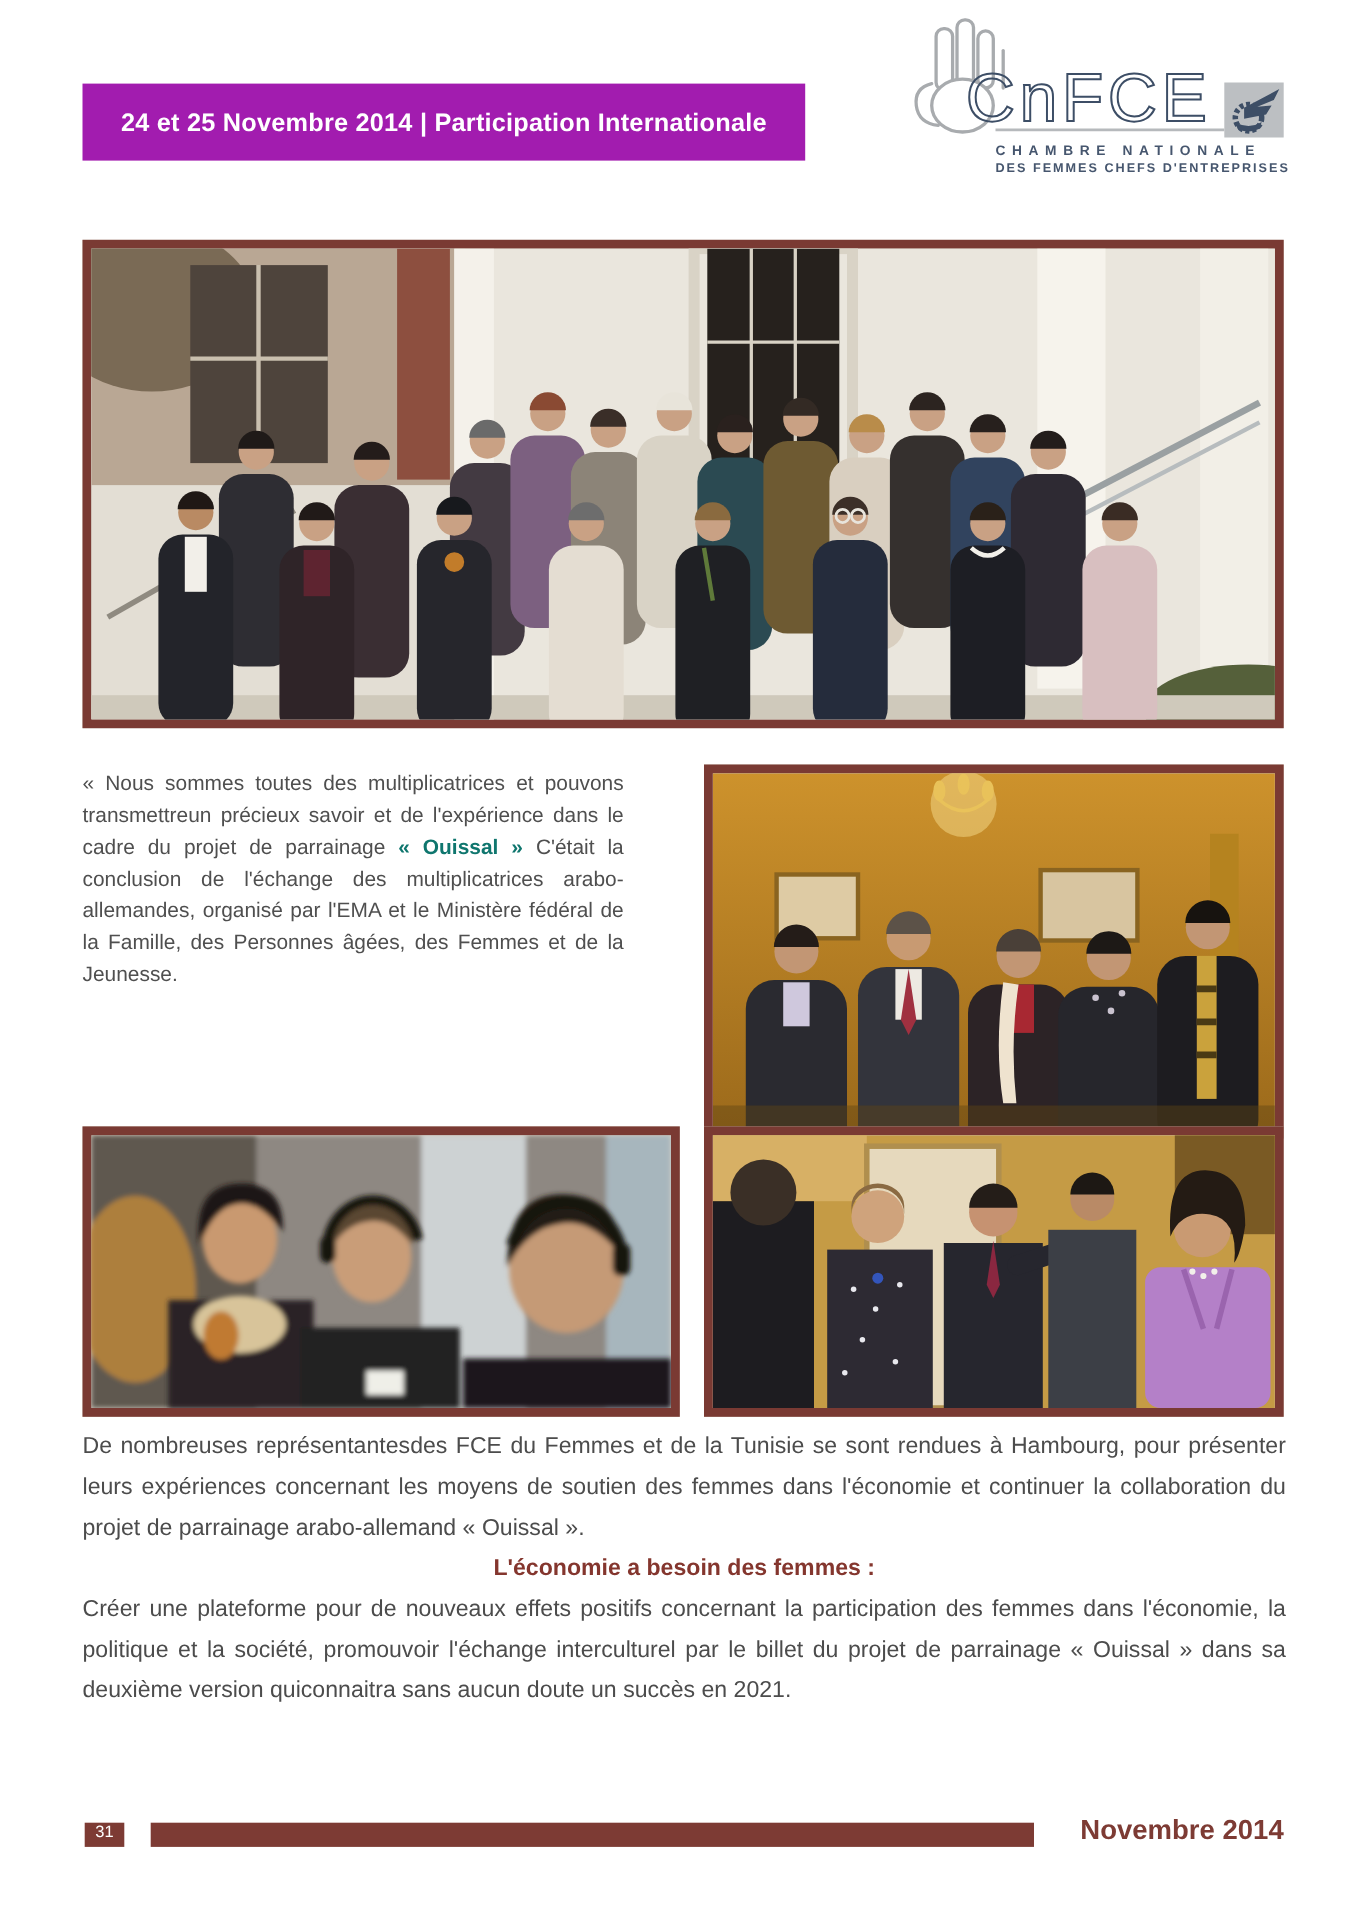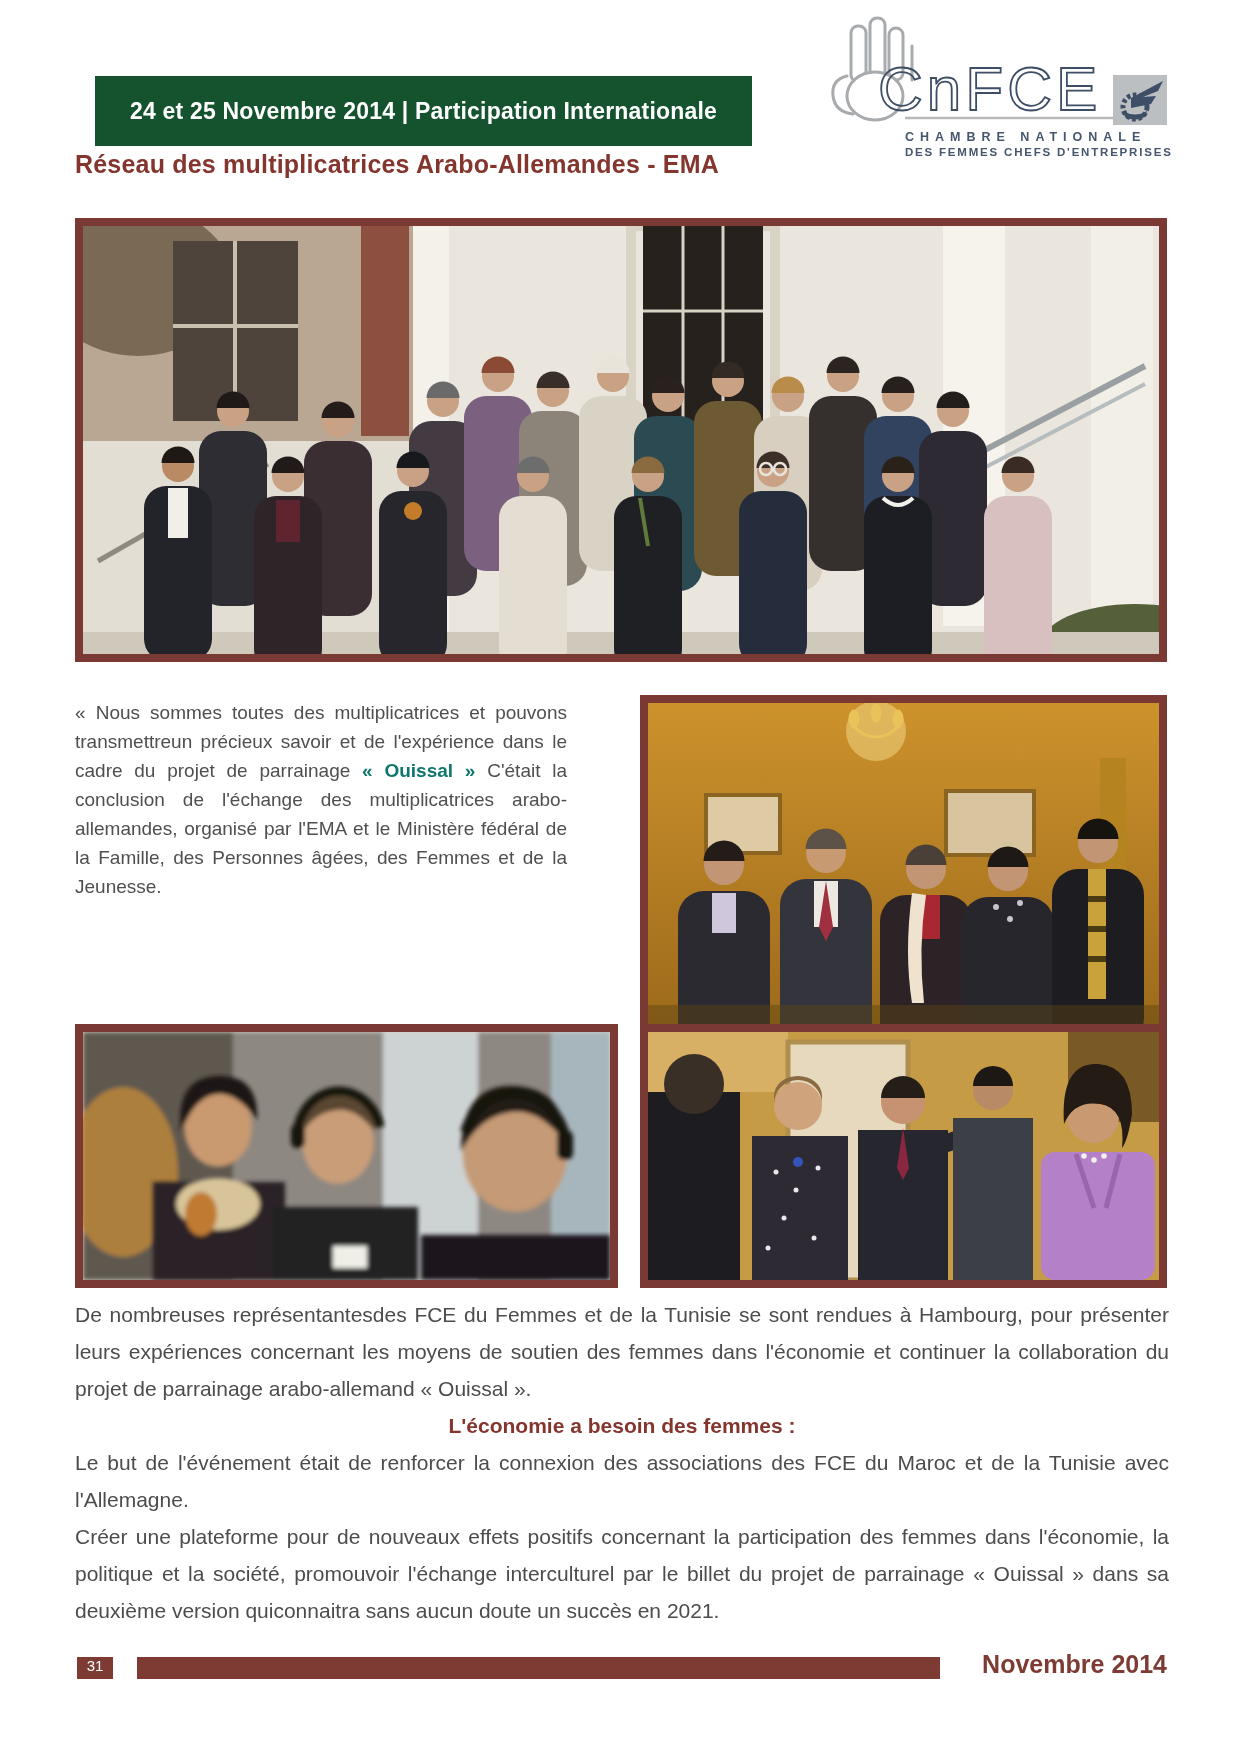--- a/index.html
+++ b/index.html
@@ -5,22 +5,22 @@
   html,body{margin:0;padding:0;background:#ffffff;}
   .page{
     position:relative;width:1240px;height:1753px;background:#ffffff;
     font-family:"Liberation Sans",sans-serif;overflow:hidden;
   }
   svg text{font-family:"Liberation Sans",sans-serif;}
 
   
   .banner{
     position:absolute;left:75px;top:76px;width:657px;height:70px;
-    background:#14532d;color:#ffffff;font-weight:700;font-size:23px;
-    display:flex;align-items:center;justify-content:center;letter-spacing:.2px;margin-left:20px;
+    background:#a21caf;color:#ffffff;font-weight:700;font-size:23px;
+    display:flex;align-items:center;justify-content:center;letter-spacing:.2px;
   }
   .logo{position:absolute;left:817px;top:12px;width:360px;height:150px;}
 
   .page-title{
     position:absolute;left:75px;top:150px;width:900px;margin:0;
     color:#84362e;font-size:25px;font-weight:700;letter-spacing:.2px;
   }
 
   
   .photo{position:absolute;margin:0;border:8px solid #7a3a33;background:#d8d2c6;}
@@ -91,21 +91,20 @@
         <circle cx="318" cy="95" r="12" fill="none" stroke="#3d4e66" stroke-width="5" stroke-dasharray="3.5 2.5"></circle>
         <path d="M314,86 l32,-17 -5,10 -15,6 13,-1 -5,8 -20,4 z" fill="#3d4e66"></path>
         <path d="M306,99 q12,7 24,0 l-2,6 q-10,5 -20,0 z" fill="#3d4e66"></path>
       </g>
 
       <text x="88" y="129" font-size="12.5" letter-spacing="6" font-weight="bold" fill="#46566e">CHAMBRE NATIONALE</text>
       <text x="88" y="144" font-size="11.5" letter-spacing="1.8" font-weight="bold" fill="#46566e">DES FEMMES CHEFS D'ENTREPRISES</text>
     </svg>
   </div>
 
-  <h1 class="page-title">Réseau des multiplicatrices Arabo-Allemandes - EMA</h1>
 
   <figure class="photo photo-main">
     <svg width="100%" height="100%" viewBox="0 0 1076 428" preserveAspectRatio="none">
       <defs>
         <g id="gp">
           <rect x="-34" y="20" width="68" height="175" rx="22" fill="var(--suit,#2b2b31)"></rect>
           <circle cx="0" cy="0" r="16" fill="var(--skin,#c9a184)"></circle>
           <path d="M-16.5,-3 a16.5,16.5 0 0 1 33,0 z" fill="var(--hair,#2a2220)"></path>
         </g>
       </defs>
@@ -275,21 +274,20 @@
       <path d="M416,92 q-4,-62 34,-60 q34,2 34,50 q-4,26 -10,34 q4,-40 -22,-44 q-26,-4 -36,20 z" fill="#241b14"></path>
       <circle cx="436" cy="124" r="2.8" fill="#f2f0ea"></circle>
         <circle cx="446" cy="128" r="2.8" fill="#f2f0ea"></circle>
         <circle cx="456" cy="124" r="2.8" fill="#f2f0ea"></circle>
     </svg>
   </figure>
 
   <section class="bodyblock">
     <p>De nombreuses représentantesdes FCE du Femmes et de la Tunisie se sont rendues à Hambourg, pour présenter leurs expériences concernant les moyens de soutien des femmes dans l'économie et continuer la collaboration du projet de parrainage arabo-allemand « Ouissal ».</p>
     <h2>L'économie a besoin des femmes :</h2>
-    <p>Le but de l'événement était de renforcer la connexion des associations des FCE du Maroc et de la Tunisie avec l'Allemagne.</p>
     <p>Créer une plateforme pour de nouveaux effets positifs concernant la participation des femmes dans l'économie, la politique et la société, promouvoir l'échange interculturel par le billet du projet de parrainage « Ouissal » dans sa deuxième version  quiconnaitra sans aucun doute un succès en 2021.</p>
   </section>
 
   <div class="footer-pagebox">
     <span>31</span>
   </div>
   <div class="footer-bar"></div>
   <div class="footer-date">
     <span class="month">Novembre</span><span class="year">2014</span>
   </div>

